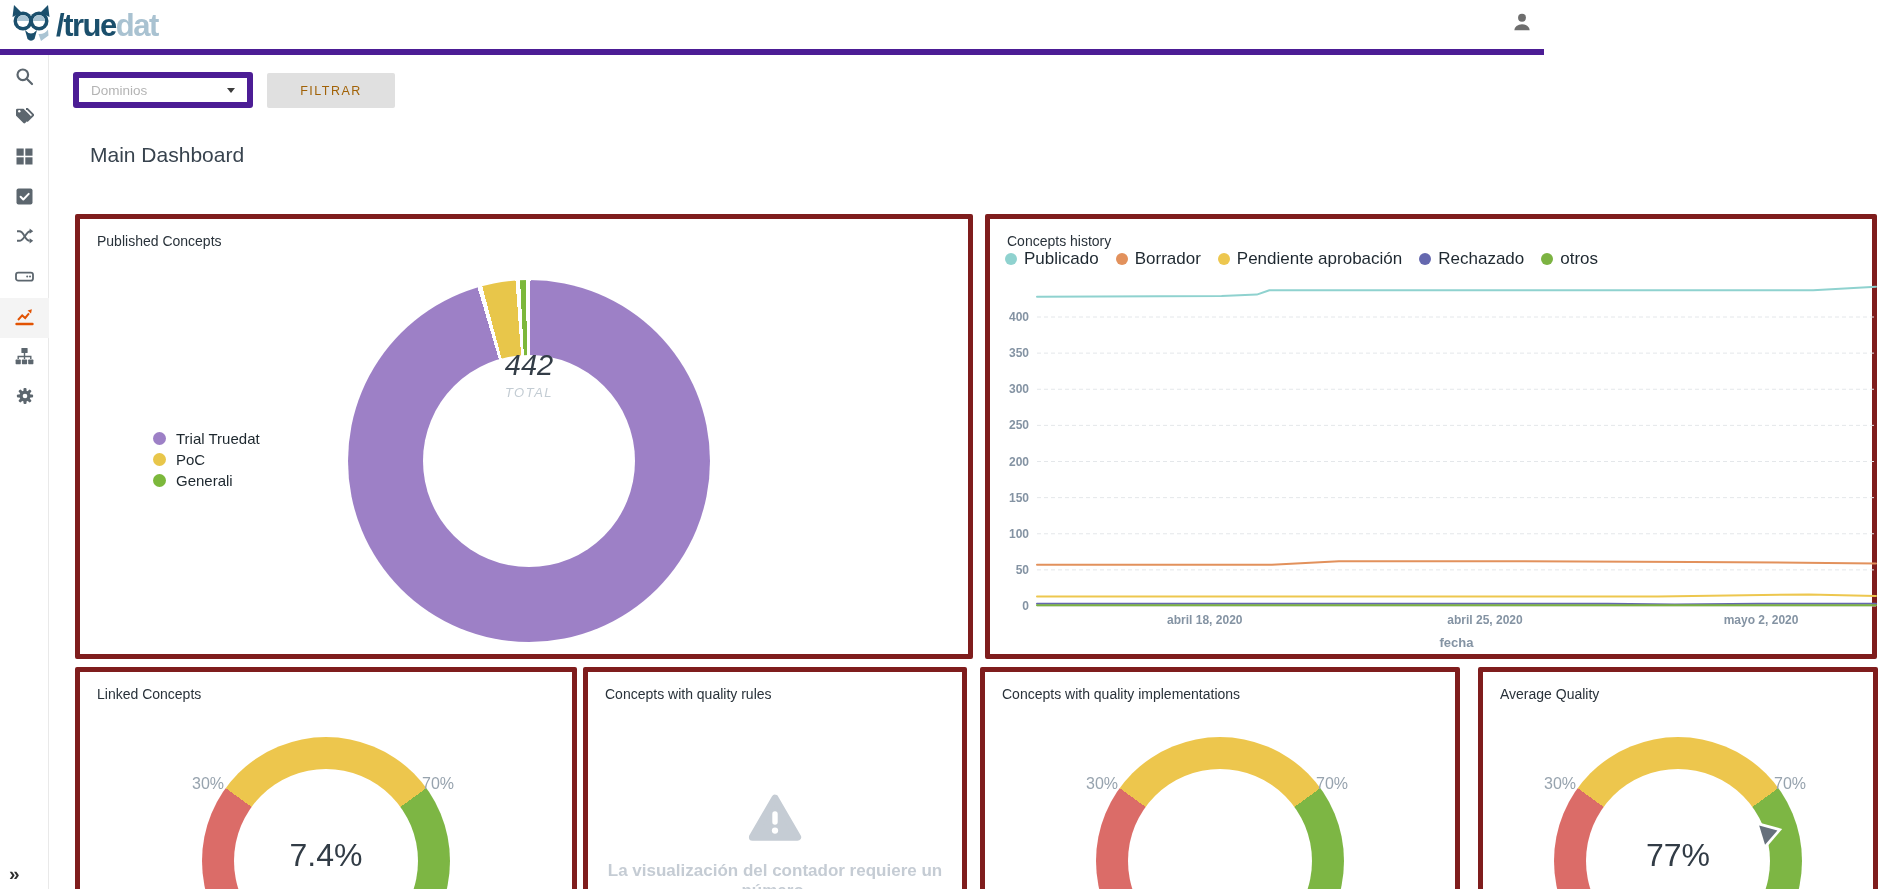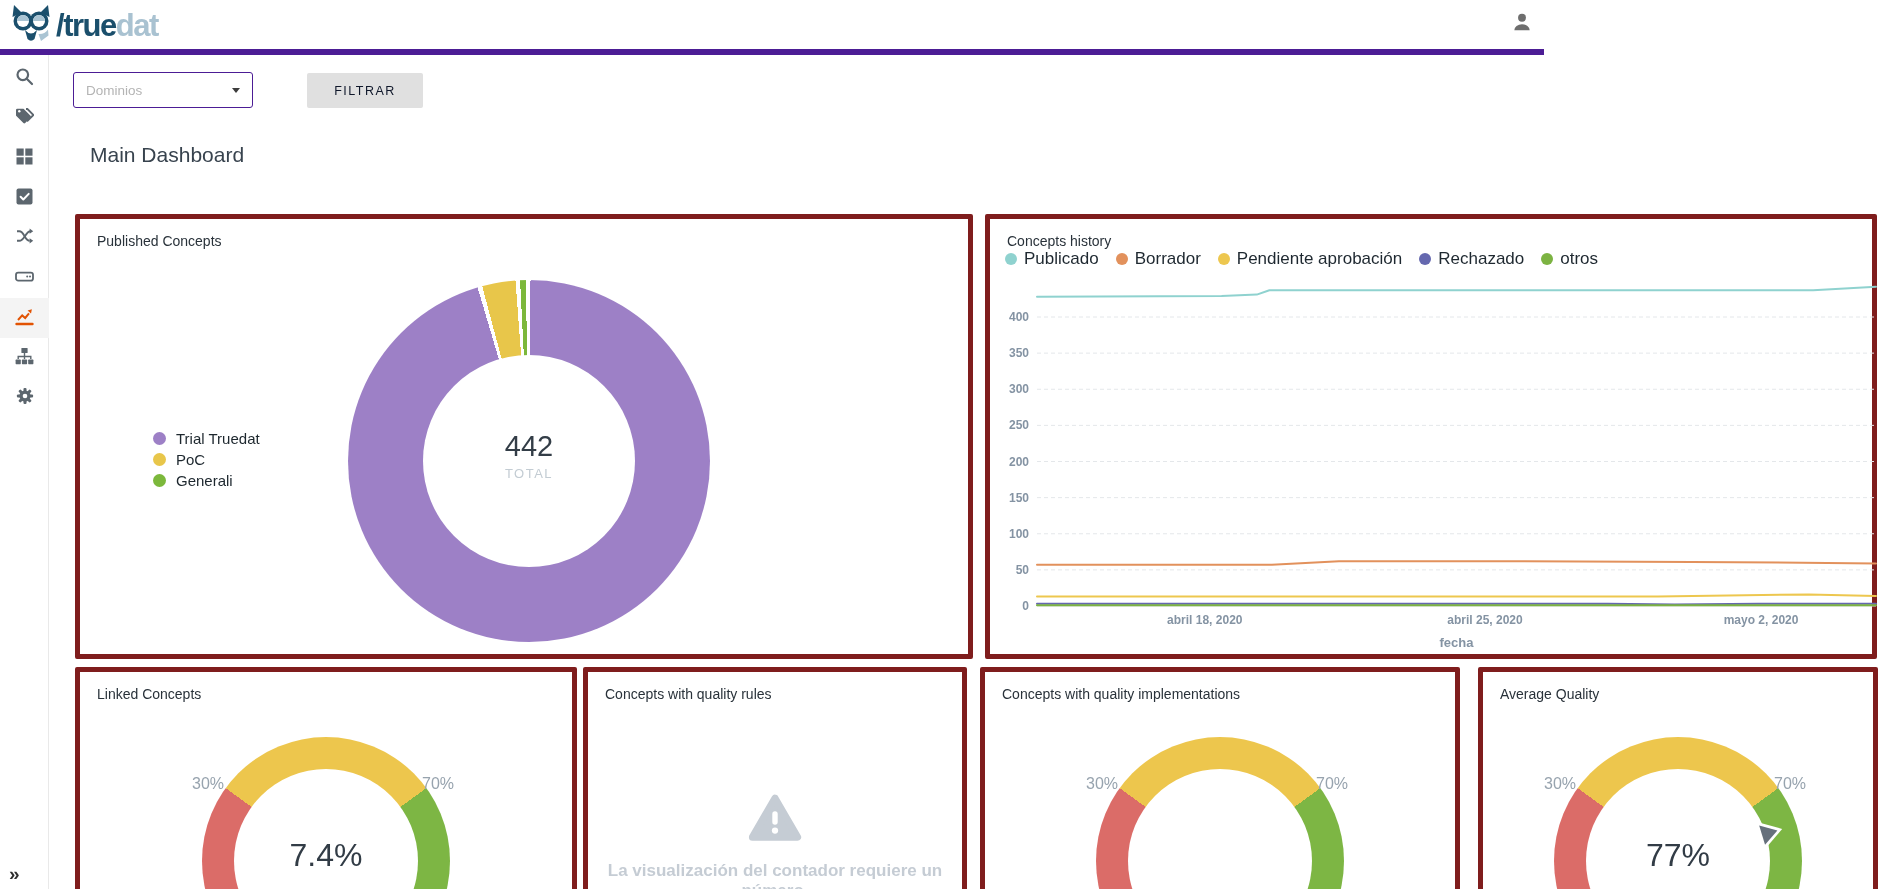--- a/index.html
+++ b/index.html
@@ -13,38 +13,38 @@
   .logo{position:absolute;left:10px;top:4px;display:flex;align-items:center;gap:4px;}
   .logo-text{font-size:31px;font-weight:bold;letter-spacing:-1.5px;color:#1b4f6c;line-height:40px;}
   .logo-text .lt2{color:#a9c2d1;}
   .user-btn{position:absolute;right:8px;top:10px;width:28px;height:28px;display:flex;align-items:center;justify-content:center;cursor:pointer;}
   
   .sidebar{position:absolute;left:0;top:50px;width:49px;height:839px;background:#fff;border-right:1px solid #e9e9e9;z-index:15;padding-top:8px;box-sizing:border-box;}
   .side-item{width:49px;height:40px;display:flex;align-items:center;justify-content:center;cursor:pointer;}
   .side-item.active{background:#f4f4f4;}
   .side-expand{position:absolute;left:0;bottom:4px;width:49px;padding-left:9px;box-sizing:border-box;font-size:19px;font-weight:bold;color:#2e2e2e;cursor:pointer;}
   
-  .select{position:absolute;left:73px;top:72px;width:180px;height:36px;border:1px solid #4c1d95;border-radius:3px;background:#fff;display:flex;align-items:center;justify-content:space-between;padding:0 12px;box-sizing:border-box;cursor:pointer;}
+  .select{position:absolute;left:73px;top:72px;width:180px;height:36px;border:6px solid #4c1d95;border-radius:3px;background:#fff;display:flex;align-items:center;justify-content:space-between;padding:0 12px;box-sizing:border-box;cursor:pointer;}
   .select .ph{color:#b4b4b4;font-size:13.5px;}
   .caret{width:0;height:0;border-left:4.5px solid transparent;border-right:4.5px solid transparent;border-top:5.5px solid #3c3c3c;}
-  .filter-btn{position:absolute;left:267px;top:73px;width:116px;height:35px;background:#e0e0e0;border:none;border-radius:2px;font-family:inherit;font-size:12.5px;letter-spacing:1.5px;color:#0f172a;display:flex;align-items:center;justify-content:center;cursor:pointer;margin-left:40px;}
+  .filter-btn{position:absolute;left:267px;top:73px;width:128px;height:35px;background:#e0e0e0;border:none;border-radius:2px;font-family:inherit;font-size:12.5px;letter-spacing:1.5px;color:#a16207;display:flex;align-items:center;justify-content:center;cursor:pointer;}
   .page-title{position:absolute;left:90px;top:143px;font-size:21px;color:#38434e;}
   
   .panel{position:absolute;background:#fff;border:5px solid #7f1d1d;border-radius:2px;box-sizing:border-box;}
   #panel-published{left:75px;top:214px;width:898px;height:445px;}
   #panel-history{left:985px;top:214px;width:892px;height:445px;}
   #panel-linked{left:75px;top:667px;width:502px;height:240px;}
   #panel-rules{left:583px;top:667px;width:384px;height:240px;}
   #panel-impl{left:980px;top:667px;width:480px;height:240px;}
   #panel-avg{left:1478px;top:667px;width:400px;height:240px;}
   .panel-title{position:absolute;left:17px;top:14px;font-size:14px;color:#29323a;}
   
   .donut-ring{position:absolute;left:268px;top:61px;width:362px;height:362px;border-radius:50%;}
   .donut-hole{position:absolute;left:343px;top:136px;width:212px;height:212px;border-radius:50%;background:#fff;}
-  .donut-center{position:absolute;left:343px;top:136px;width:212px;height:212px;display:flex;flex-direction:column;align-items:center;justify-content:center;transform:translateY(-6px);}
+  .donut-center{position:absolute;left:343px;top:136px;width:212px;height:212px;display:flex;flex-direction:column;align-items:center;justify-content:flex-start;transform:translateY(-6px);font-style:italic;}
   .donut-total{font-size:29px;color:#333d47;}
   .donut-total-label{font-size:13px;color:#c3ccd3;letter-spacing:1.5px;margin-top:3px;}
   .pie-legend{position:absolute;left:73px;top:211px;display:flex;flex-direction:column;gap:4px;}
   .legend-item{display:flex;align-items:center;cursor:pointer;}
   .legend-item .dot{width:13px;height:13px;border-radius:50%;margin-right:10px;flex:none;}
   .legend-item .lbl{font-size:15px;color:#1d272e;}
   
   .hlegend{position:absolute;left:15px;top:30px;display:flex;align-items:center;}
   .hlegend-item{display:inline-flex;align-items:center;margin-right:17px;font-size:17px;color:#1e2830;cursor:pointer;}
   .hdot{width:12px;height:12px;border-radius:50%;margin-right:7px;flex:none;}

